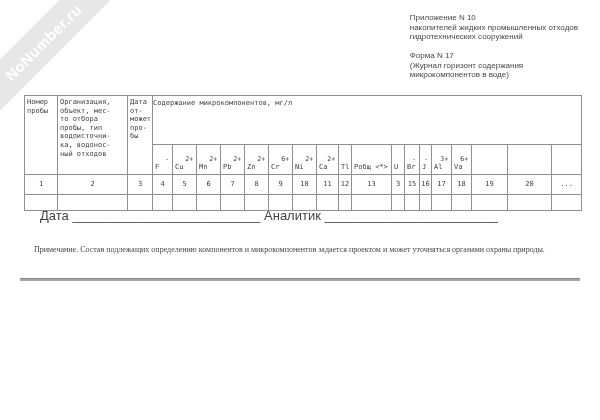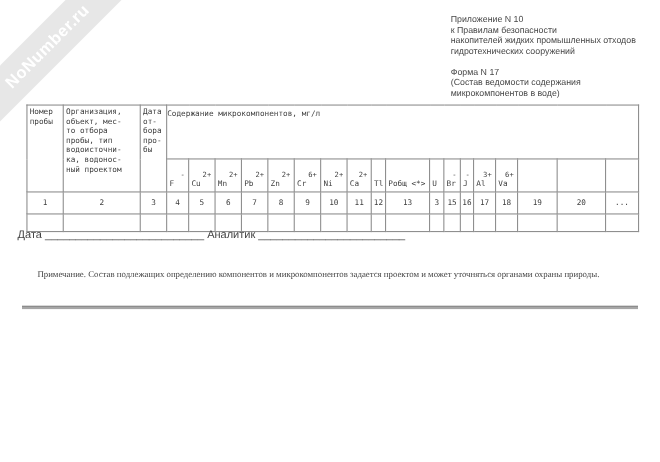--- a/index.html
+++ b/index.html
@@ -21,46 +21,45 @@
   tr.r2 td{height:27px;}
   tr.r3 td{height:19px;}
   tr.r4 td{height:15px;}
   td.hc{padding:2px 1px 0 2px;}
   td.span-h{text-align:left;padding-top:3px;}
   td.el{vertical-align:bottom;padding:0 1px 2px 1px;}
   td.el .chg{text-align:right;font-size:6.5px;line-height:7.5px;padding-right:2px;min-height:7px;}
   td.el .sym{text-align:left;padding-left:1px;}
   td.num{text-align:center;vertical-align:middle;}
   
-  .fline{position:absolute;left:16px;font-size:10px;color:#424242;white-space:nowrap;}
+  .fline{position:absolute;left:40px;font-size:13px;color:#424242;white-space:nowrap;}
   .f1{top:208px;}
   .f2{top:225px;}
   .blank{letter-spacing:0;}
   .note{position:absolute;left:20px;top:244px;width:560px;font-size:8px;line-height:11.5px;
         text-align:justify;text-indent:14px;color:#454545;font-family:Liberation Serif, serif;}
   .divider{position:absolute;left:20px;top:278px;width:560px;height:3px;background:#a6a6a6;
            border-top:1px solid #8a8a8a;box-sizing:border-box;}
 </style>
 </head>
 <body>
 
 <div class="page">
 
   <div class="watermark">
     <span>NoNumber.ru</span>
   </div>
 
   <div class="hdr">
     <div>Приложение N 10</div>
-    <div>к Правилам безопасности</div>
     <div>накопителей жидких промышленных отходов</div>
     <div>гидротехнических сооружений</div>
     <div class="gap"></div>
     <div>Форма N 17</div>
-    <div>(Состав ведомости содержания</div>
+    <div>(Журнал горизонт содержания</div>
     <div>микрокомпонентов в воде)</div>
   </div>
 
   <div class="tbl-wrap">
     <table>
       <colgroup>
         <col style="width:33px">
           <col style="width:70px">
           <col style="width:24px">
         <col style="width:20px">
@@ -88,26 +87,26 @@
             <div>Номер</div>
             <div>пробы</div>
           </td>
           <td class="hc" rowspan="2">
             <div>Организация,</div>
             <div>объект, мес-</div>
             <div>то отбора</div>
             <div>пробы, тип</div>
             <div>водоисточни-</div>
             <div>ка, водонос-</div>
-            <div>ный проектом</div>
+            <div>ный отходов</div>
           </td>
           <td class="hc" rowspan="2">
             <div>Дата</div>
             <div>от-</div>
-            <div>бора</div>
+            <div>может</div>
             <div>про-</div>
             <div>бы</div>
           </td>
           <td class="span-h" colspan="18">
             <span>Содержание микрокомпонентов, мг/л</span>
           </td>
         </tr>
         <tr class="r2">
           <td class="el">
               <div class="chg">-</div>

